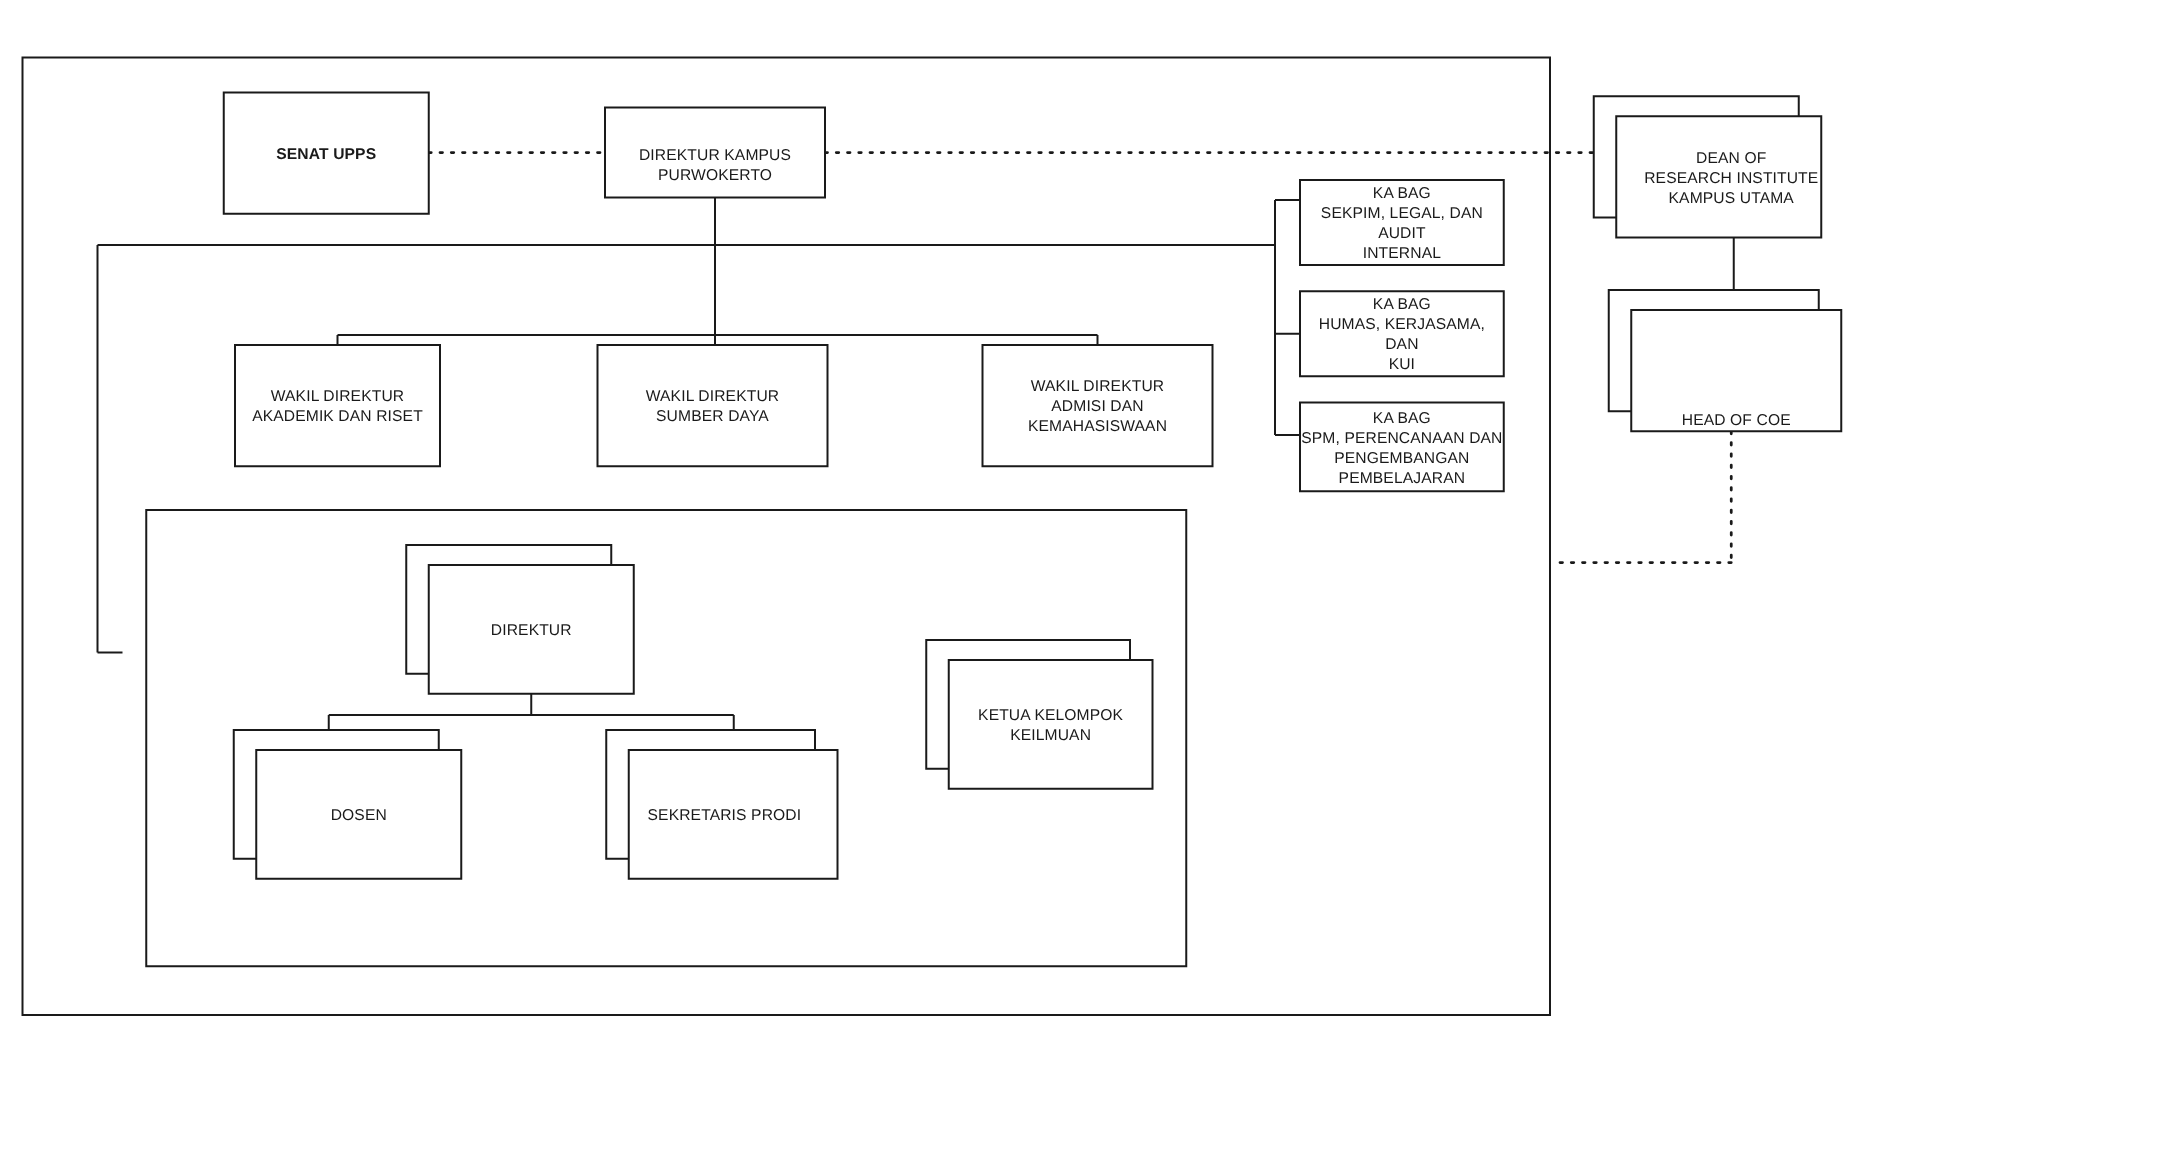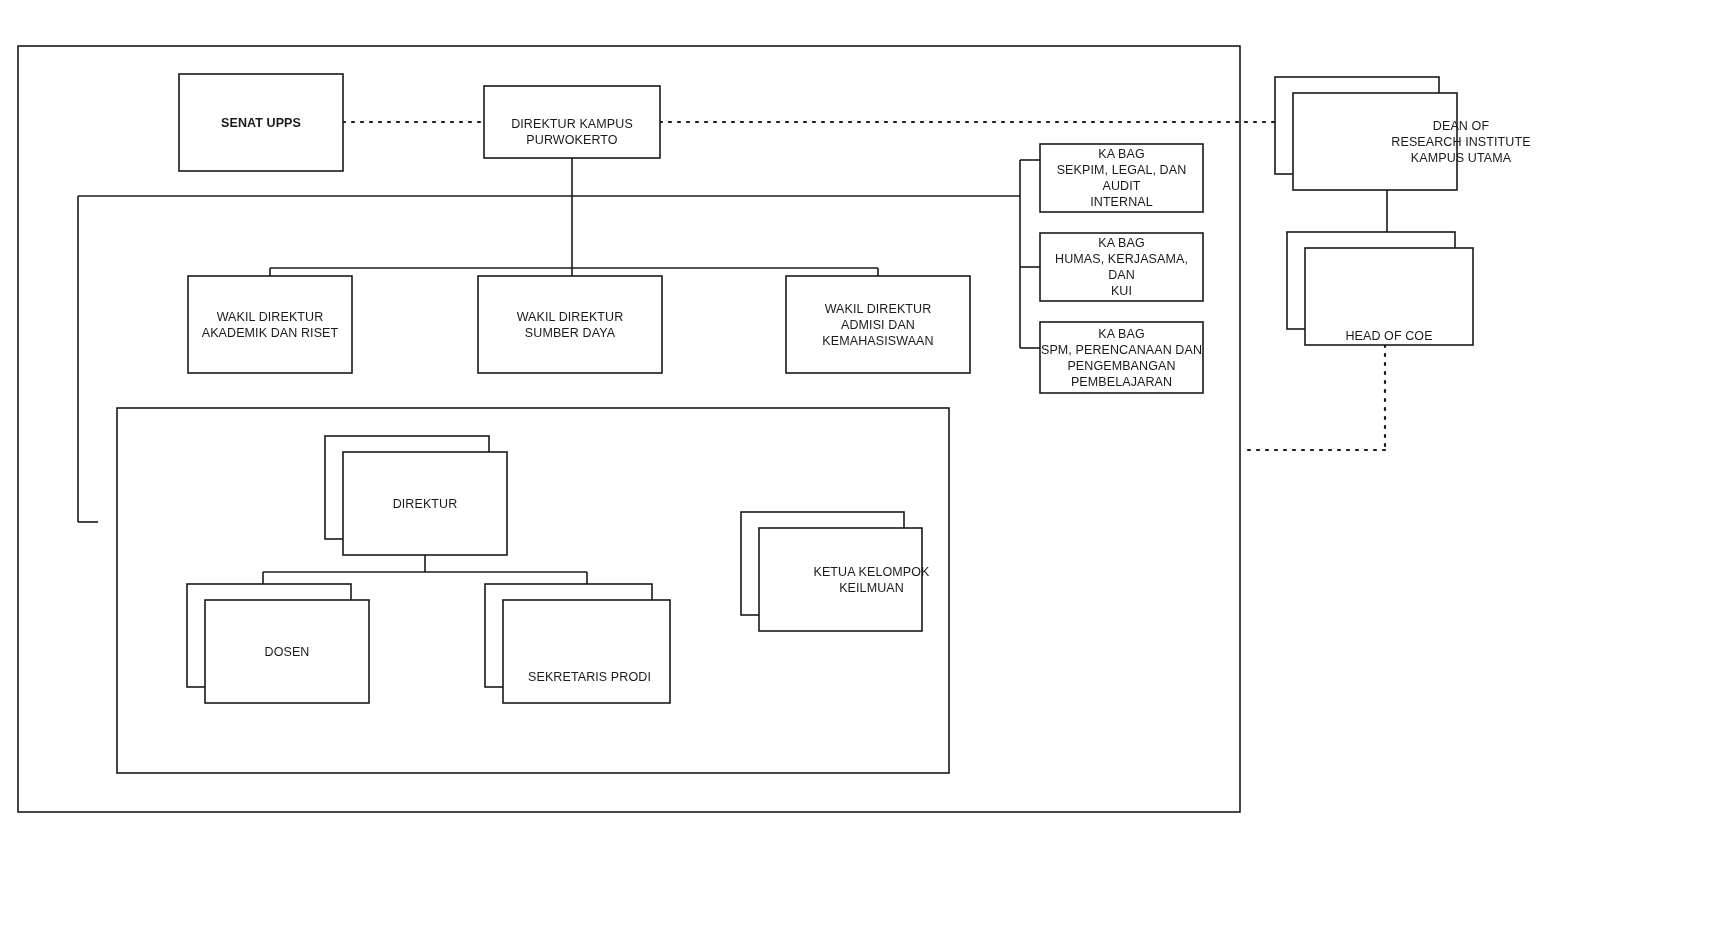--- a/index.html
+++ b/index.html
@@ -138,24 +138,24 @@
       <div class="node-label" style="left: 1040px; top: 144px; width: 163px; height: 68px;">KA BAG
 SEKPIM, LEGAL, DAN AUDIT
 INTERNAL</div>
       <div class="node-label" style="left: 1040px; top: 233px; width: 163px; height: 68px;">KA BAG
 HUMAS, KERJASAMA, DAN
 KUI</div>
       <div class="node-label" style="left: 1040px; top: 322px; width: 163px; height: 71px;">KA BAG
 SPM, PERENCANAAN DAN
 PENGEMBANGAN
 PEMBELAJARAN</div>
-      <div class="node-label" style="left: 1369px; top: 93px; width: 184px; height: 97px;">DEAN OF
+      <div class="node-label" style="left: 1293px; top: 93px; width: 184px; height: 97px;">DEAN OF
 RESEARCH INSTITUTE
 KAMPUS UTAMA</div>
       <div class="node-label" style="left: 1305px; top: 248px; width: 168px; height: 97px; margin-top: 39px;">HEAD OF COE</div>
       <div class="node-label" style="left: 343px; top: 452px; width: 164px; height: 103px;">DIREKTUR</div>
       <div class="node-label" style="left: 205px; top: 600px; width: 164px; height: 103px; border-radius: 30px;">DOSEN</div>
-      <div class="node-label" style="left: 503px; top: 625px; width: 153px; height: 103px; padding-left: 10px;">SEKRETARIS PRODI</div>
-      <div class="node-label" style="left: 759px; top: 528px; width: 163px; height: 103px; padding-left: 31px;">KETUA KELOMPOK
+      <div class="node-label" style="left: 503px; top: 600px; width: 153px; height: 103px;">SEKRETARIS PRODI</div>
+      <div class="node-label" style="left: 759px; top: 528px; width: 163px; height: 103px;">KETUA KELOMPOK
 KEILMUAN</div>
     </div>
 
 </div>
 
 </body></html>

